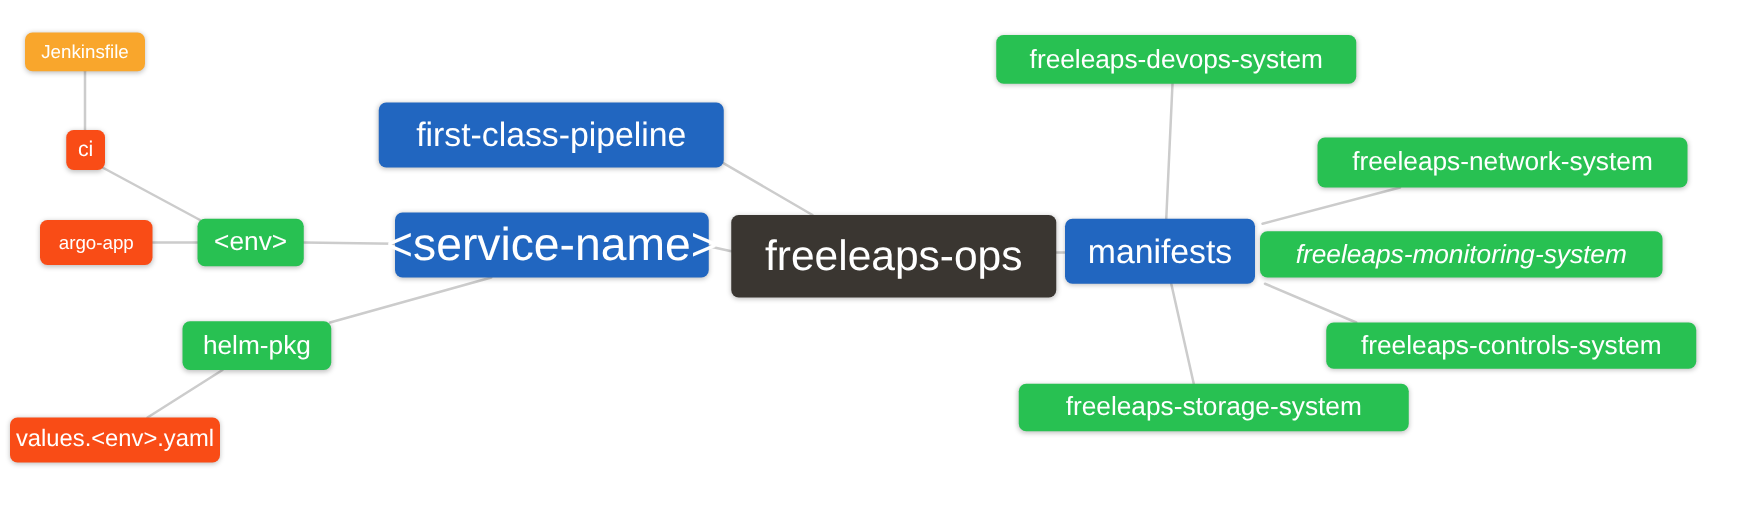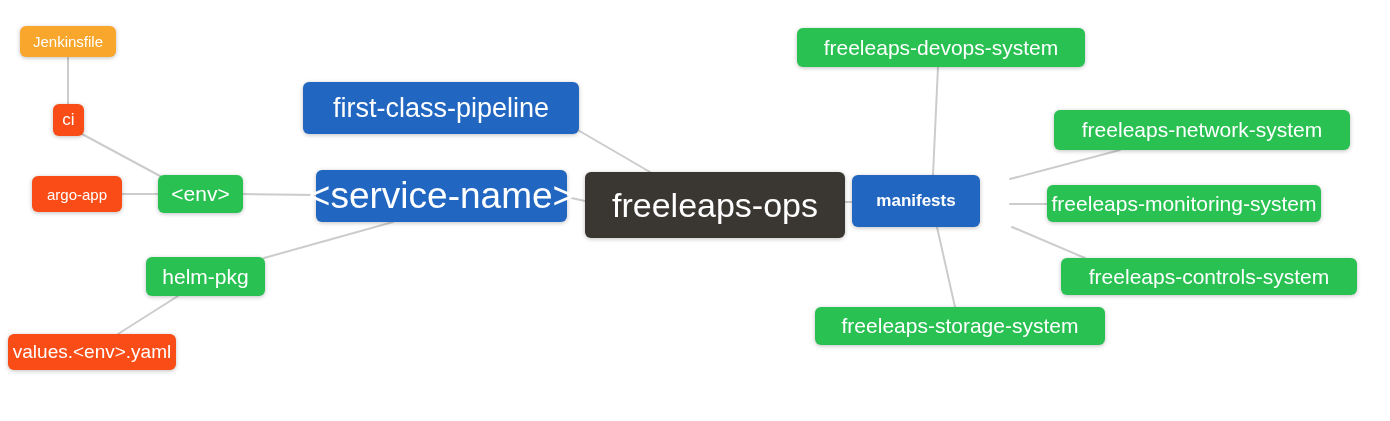--- a/index.html
+++ b/index.html
@@ -50,42 +50,42 @@
     </svg>
 <div class="node lv0" style="left: 585px; top: 172px; width: 260px; height: 66px; font-size: 34px;">
       <span>freeleaps-ops</span>
     </div>
     <div class="node lv1" style="left: 303px; top: 38px; width: 276px; height: 52px; font-size: 27px; margin-top: 44px;">
       <span>first-class-pipeline</span>
     </div>
     <div class="node lv1" style="left: 316px; top: 170px; width: 251px; height: 52px; font-size: 37px;">
       <span>&lt;service-name&gt;</span>
     </div>
-    <div class="node lv1" style="left: 852px; top: 175px; width: 128px; height: 52px; font-size: 17px; font-weight: bold;">
+    <div class="node lv1" style="left: 852px; top: 175px; width: 152px; height: 52px; font-size: 27px;">
       <span>manifests</span>
     </div>
     <div class="node lv2" style="left: 158px; top: 175px; width: 85px; height: 38px; font-size: 21px;">
       <span>&lt;env&gt;</span>
     </div>
     <div class="node lv2" style="left: 146px; top: 257px; width: 119px; height: 39px; font-size: 21px;">
       <span>helm-pkg</span>
     </div>
     <div class="node lv2" style="left: 797px; top: 28px; width: 288px; height: 39px; font-size: 21px;">
       <span>freeleaps-devops-system</span>
     </div>
     <div class="node lv2" style="left: 1054px; top: 110px; width: 296px; height: 40px; font-size: 21px;">
       <span>freeleaps-network-system</span>
     </div>
-    <div class="node lv2" style="left: 1047px; top: 185px; width: 274px; height: 37px; font-size: 21px;">
+    <div class="node lv2" style="left: 1008px; top: 185px; width: 322px; height: 37px; font-size: 21px; font-style: italic;">
       <span>freeleaps-monitoring-system</span>
     </div>
     <div class="node lv2" style="left: 1061px; top: 258px; width: 296px; height: 37px; font-size: 21px;">
       <span>freeleaps-controls-system</span>
     </div>
-    <div class="node lv2" style="left: 815px; top: 307px; width: 290px; height: 38px; font-size: 21px;">
+    <div class="node lv2" style="left: 815px; top: 307px; width: 312px; height: 38px; font-size: 21px;">
       <span>freeleaps-storage-system</span>
     </div>
     <div class="node lv3" style="left: 53px; top: 104px; width: 31px; height: 32px; font-size: 17px; align-items: center;">
       <span>ci</span>
     </div>
     <div class="node lv3" style="left: 32px; top: 176px; width: 90px; height: 36px; font-size: 15px;">
       <span>argo-app</span>
     </div>
     <div class="node lv3" style="left: 8px; top: 334px; width: 168px; height: 36px; font-size: 19px;">
       <span>values.&lt;env&gt;.yaml</span>

